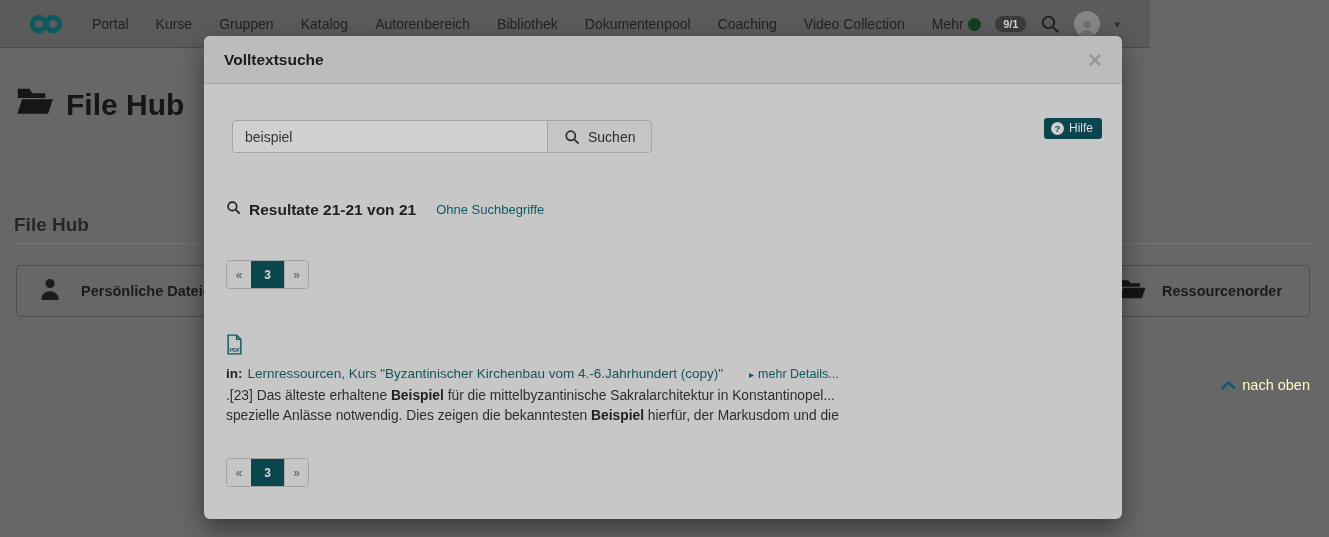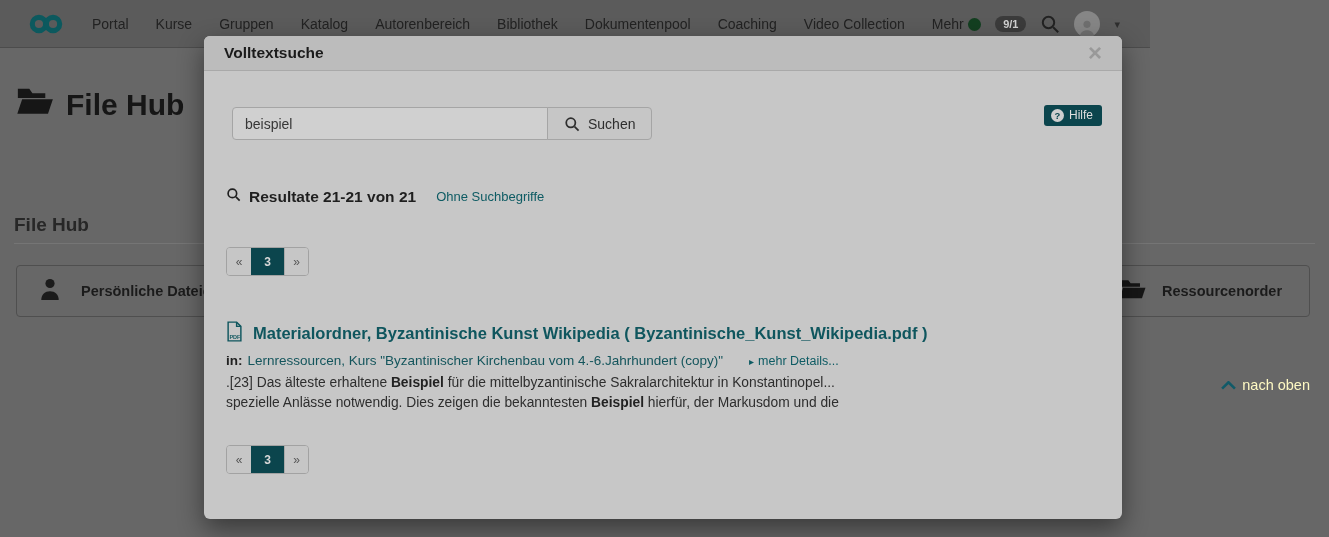--- a/index.html
+++ b/index.html
@@ -34,21 +34,21 @@
               display:flex; align-items:center; gap:20px; padding:0 22px; cursor:pointer; }
   .hub-card-left { left:16px; width:620px; }
   .hub-card-right { left:1104px; width:206px; padding:4px 14px; gap:16px; }
   .hub-card-label { font-size:14.5px; font-weight:bold; color:#1b1b1b; white-space:nowrap; }
   .back-top { position:absolute; right:19px; top:377px; display:flex; align-items:center; gap:6px;
               color:#fef9c3; font-size:14.5px; cursor:pointer; }
 
   
   .modal { position:absolute; left:204px; top:36px; width:918px; height:483px;
            background:#c7c7c7; border-radius:6px; box-shadow:0 10px 26px rgba(0,0,0,.45); }
-  .modal-header { height:35px; background:#bcbcbc; border-bottom:1px solid #a9a9a9;
+  .modal-header { height:48px; background:#bcbcbc; border-bottom:1px solid #a9a9a9;
                   border-radius:6px 6px 0 0; display:flex; align-items:center; padding:0 20px; }
   .modal-title { font-size:15.5px; font-weight:bold; color:#1b1b1b; }
   .modal-close { margin-left:auto; font-size:24px; line-height:20px; color:#999;
                  cursor:pointer; font-weight:bold; }
   .modal-body { position:relative; height:435px; }
 
   .search-row { position:absolute; left:28px; top:36px; display:flex; }
   .search-input { width:316px; height:33px; background:#d0d0d0; border:1px solid #a5a5a5;
                   border-radius:4px 0 0 4px; padding:0 12px; font-size:14px; color:#373737;
                   font-family:"Liberation Sans", sans-serif; outline:none; }
@@ -225,21 +225,20 @@
 
     <div class="result">
       <div class="result-title-row">
         <span>
           <svg width="17" height="21" viewBox="0 0 20 24">
             <path d="M2.5 1 h10 l5 5 v17 h-15 z" fill="none" stroke="#0f565e" stroke-width="1.7"></path>
             <path d="M12.5 1 v5 h5" fill="none" stroke="#0f565e" stroke-width="1.7"></path>
             <text x="4" y="21" font-size="6.5" font-weight="bold" fill="#0f565e">PDF</text>
           </svg>
         </span>
-        <span class="result-title">Materialordner, Byzantinische Kunst Wikipedia ( Byzantinische_Kunst_Wikipedia.pdf )</span>
       </div>
       <div class="result-meta">
         <span class="in-label">in:</span>
         <span class="result-context">Lernressourcen, Kurs "Byzantinischer Kirchenbau vom 4.-6.Jahrhundert (copy)"</span>
         <span class="more-details">
           <span class="tri">▸</span><span>mehr Details...</span>
         </span>
       </div>
       <div class="excerpt"><span>.[23] Das älteste erhaltene </span><b>Beispiel</b><span> für die mittelbyzantinische Sakralarchitektur in Konstantinopel...</span></div>
       <div class="excerpt" style="margin-top:0;"><span>spezielle Anlässe notwendig. Dies zeigen die bekanntesten </span><b>Beispiel</b><span> hierfür, der Markusdom und die</span></div>

